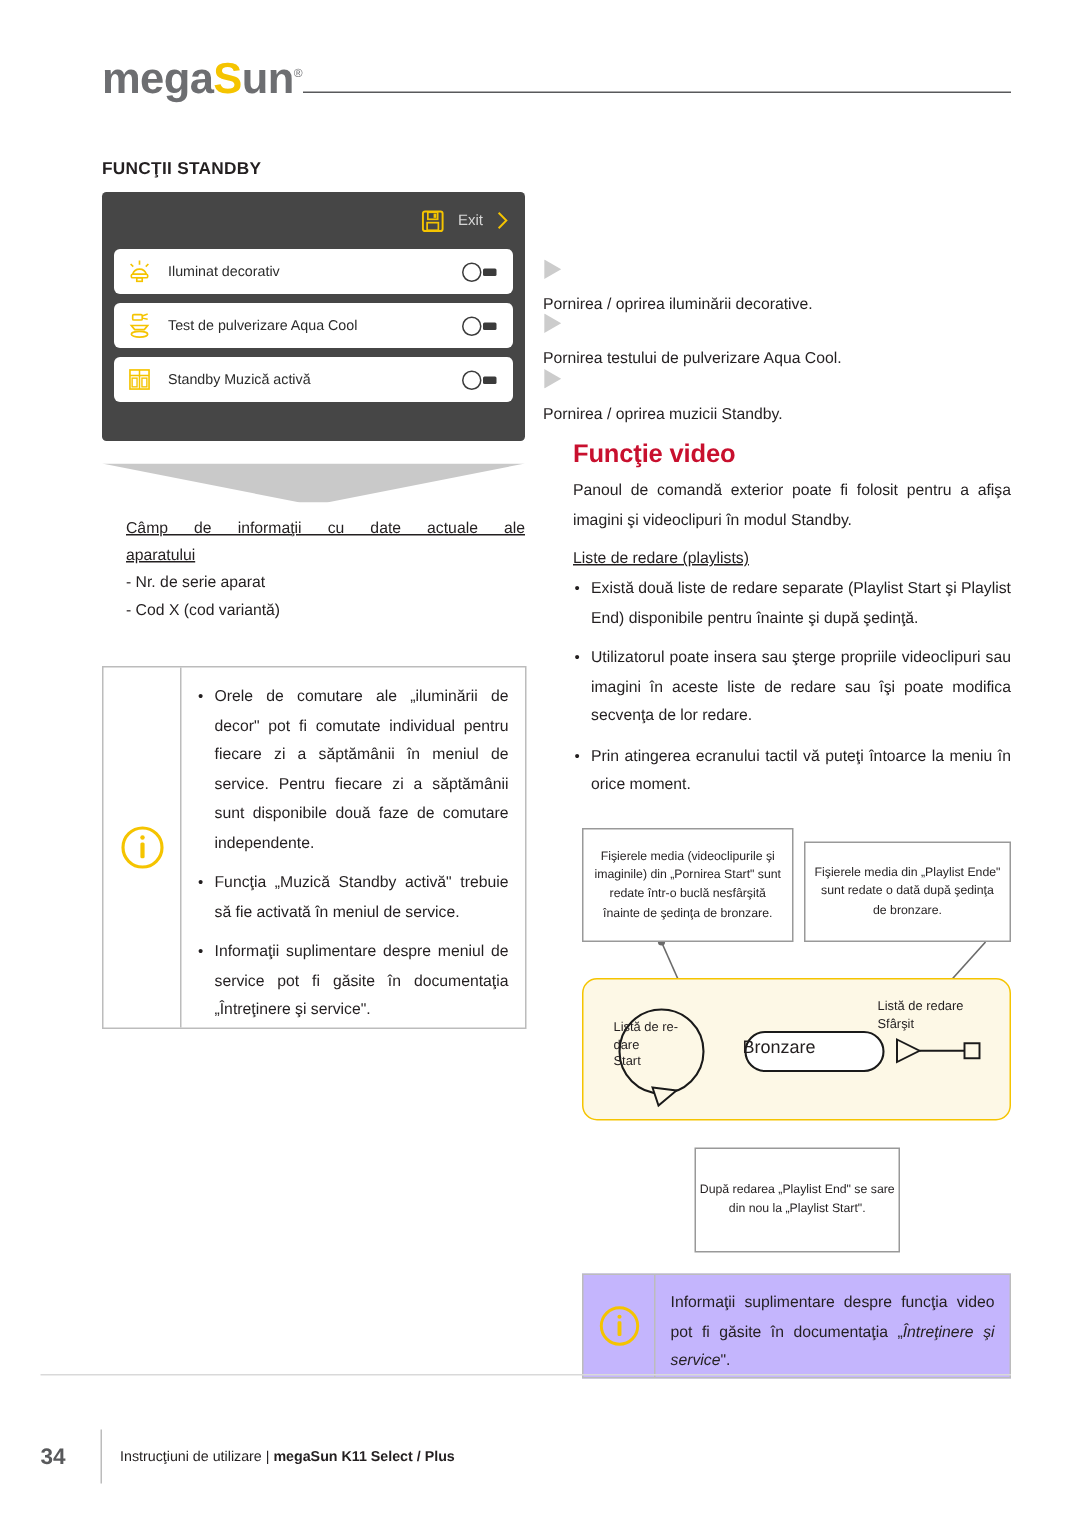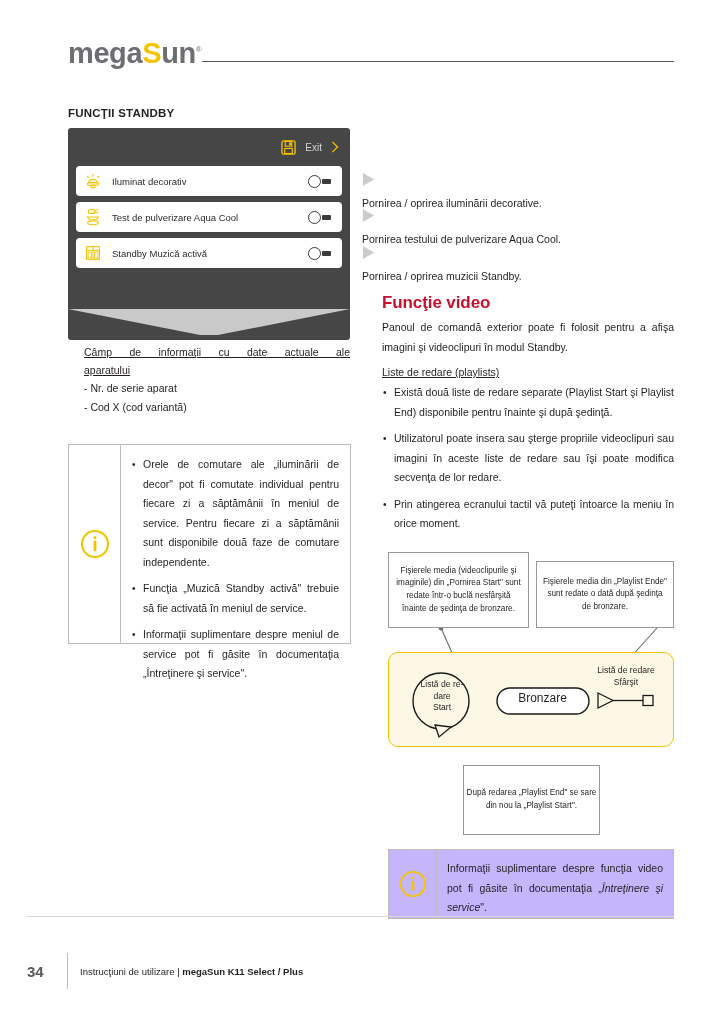--- a/index.html
+++ b/index.html
@@ -31,21 +31,21 @@
   
   .section-title {
     position: absolute; left: 68px; top: 107px;
     font-size: 11.5px; font-weight: bold; letter-spacing: 0.2px;
     color: #231f20;
   }
 
   
   .device-panel {
     position: absolute; left: 68px; top: 128px;
-    width: 282px; height: 212px;
+    width: 282px; height: 166px;
     background: #464646; border-radius: 3px;
     padding: 6px 8px 8px 8px;
   }
   .panel-topbar {
     height: 26px; display: flex; align-items: center; justify-content: flex-end;
     gap: 9px; padding-right: 3px;
   }
   .save-icon { width: 15px; height: 15px; display:block; }
   .exit-label { font-size: 10px; color: #d6d6d6; }
   .chev { width: 8px; height: 12px; display:block; }
@@ -77,21 +77,21 @@
   .caption-block { position: absolute; left: 84px; top: 343px; width: 266px; }
   .caption-head {
     font-size: 10.5px; line-height: 18px; text-decoration: underline;
     text-align: justify; text-align-last: justify; color: #231f20;
   }
   .caption-head .l2 { text-align-last: left; display:block; }
   .caption-line { font-size: 10.5px; line-height: 19px; color: #231f20; }
 
   
   .info-box-left {
-    position: absolute; left: 68px; top: 444px; width: 283px; height: 200px;
+    position: absolute; left: 68px; top: 444px; width: 283px; height: 242px;
     border: 1px solid #bcbcbc; display: flex; background: #fff;
   }
   .info-icon-cell {
     width: 52px; flex: 0 0 52px; border-right: 1px solid #bcbcbc;
     display: flex; align-items: center; justify-content: center;
   }
   .i-circle { width: 30px; height: 30px; display:block; }
   .i-circle-sm { width: 28px; height: 28px; display:block; }
   .info-text-cell { flex: 1; padding: 10px 11px 10px 10px; }
   .bullet-li {
@@ -132,21 +132,21 @@
   .box-end { left: 536px; top: 561px; width: 138px; height: 67px; }
 
   .connectors { position: absolute; left: 382px; top: 546px; width: 296px; height: 120px; display:block; }
 
   
   .flow-box {
     position: absolute; left: 388px; top: 652px; width: 286px; height: 95px;
     border: 1.4px solid #f5c400; border-radius: 10px; background: #fdf8e6;
   }
   .flow-svg { position:absolute; left:0; top:0; width: 286px; height: 95px; display:block; }
-  .flow-label { position: absolute; text-align: center; font-size: 8.6px; line-height: 11.5px; color: #231f20; }
+  .flow-label { position: absolute; text-align: left; font-size: 8.6px; line-height: 11.5px; color: #231f20; }
   .lbl-start { left: 20px; top: 26px; width: 66px; }
   .lbl-bronzare { left: 106px; top: 37px; width: 95px; font-size: 12px; line-height: 16px; }
   .lbl-end { left: 196px; top: 12px; width: 82px; }
 
   
   .box-after {
     position: absolute; left: 463px; top: 765px; width: 137px; height: 70px;
     border: 1px solid #999999; background: #fff;
     display: flex; align-items: center; justify-content: center;
   }

